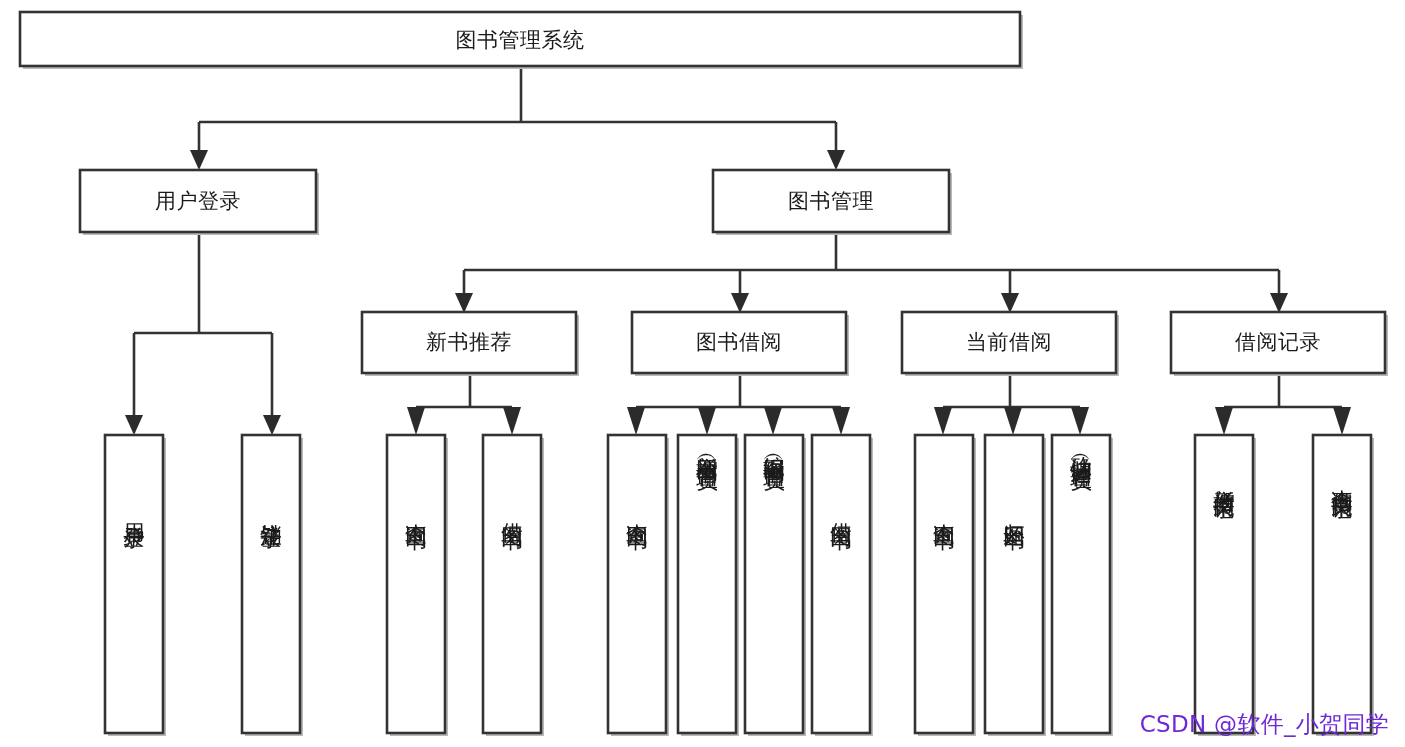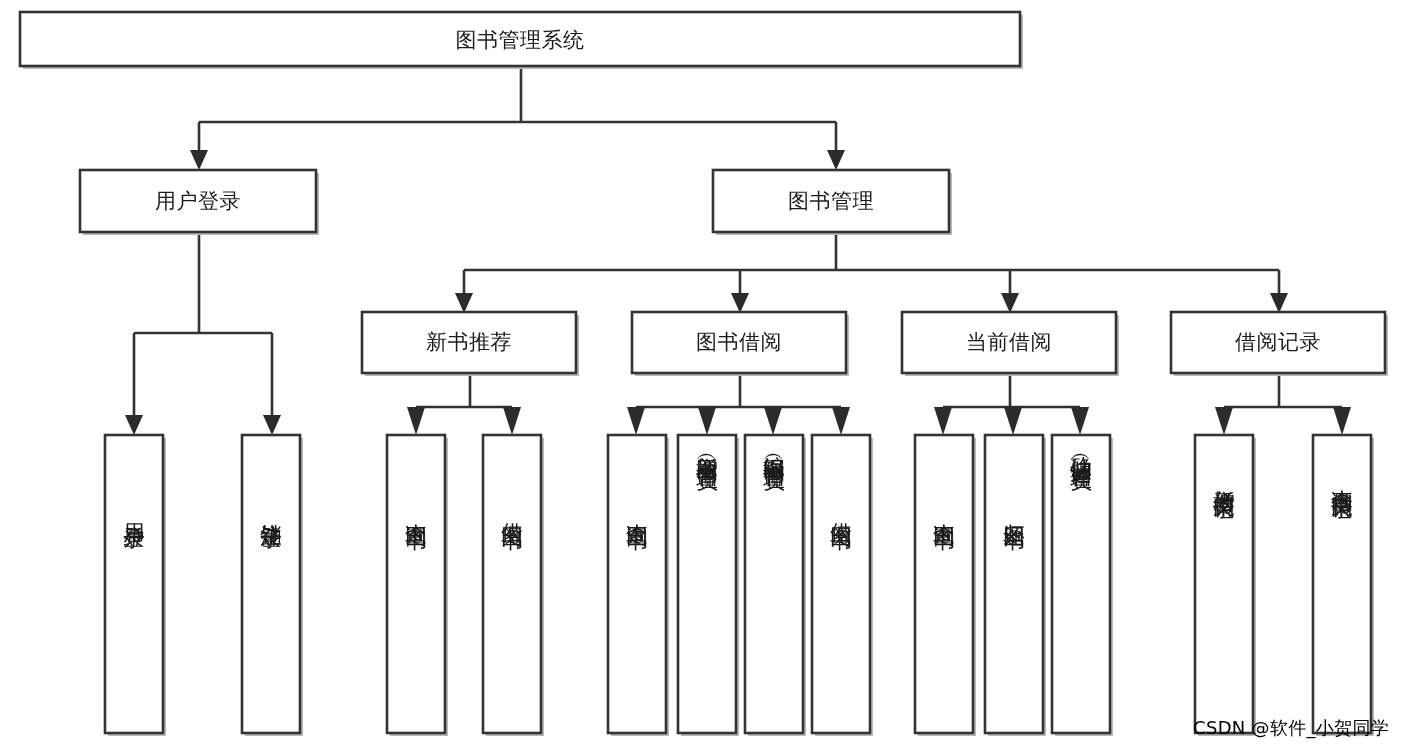--- a/index.html
+++ b/index.html
@@ -60,22 +60,22 @@
     text-anchor: middle;
     writing-mode: tb;
     glyph-orientation-vertical: 0;
     letter-spacing: 2px;
   }
   .watermark {
     position: absolute;
     right: 16px;
     bottom: 7px;
     font-family: "DejaVu Sans", "Liberation Sans", sans-serif;
-    font-size: 18px;
-    color: #000000;
+    font-size: 23px;
+    color: #6d28d9;
     white-space: nowrap;
     pointer-events: none;
     letter-spacing: 0.3px;
   }
 </style>
 </head>
 <body>
 
 <div id="diagram-root">
   <svg class="flowchart" viewBox="0 0 1405 747" xmlns="http://www.w3.org/2000/svg">

